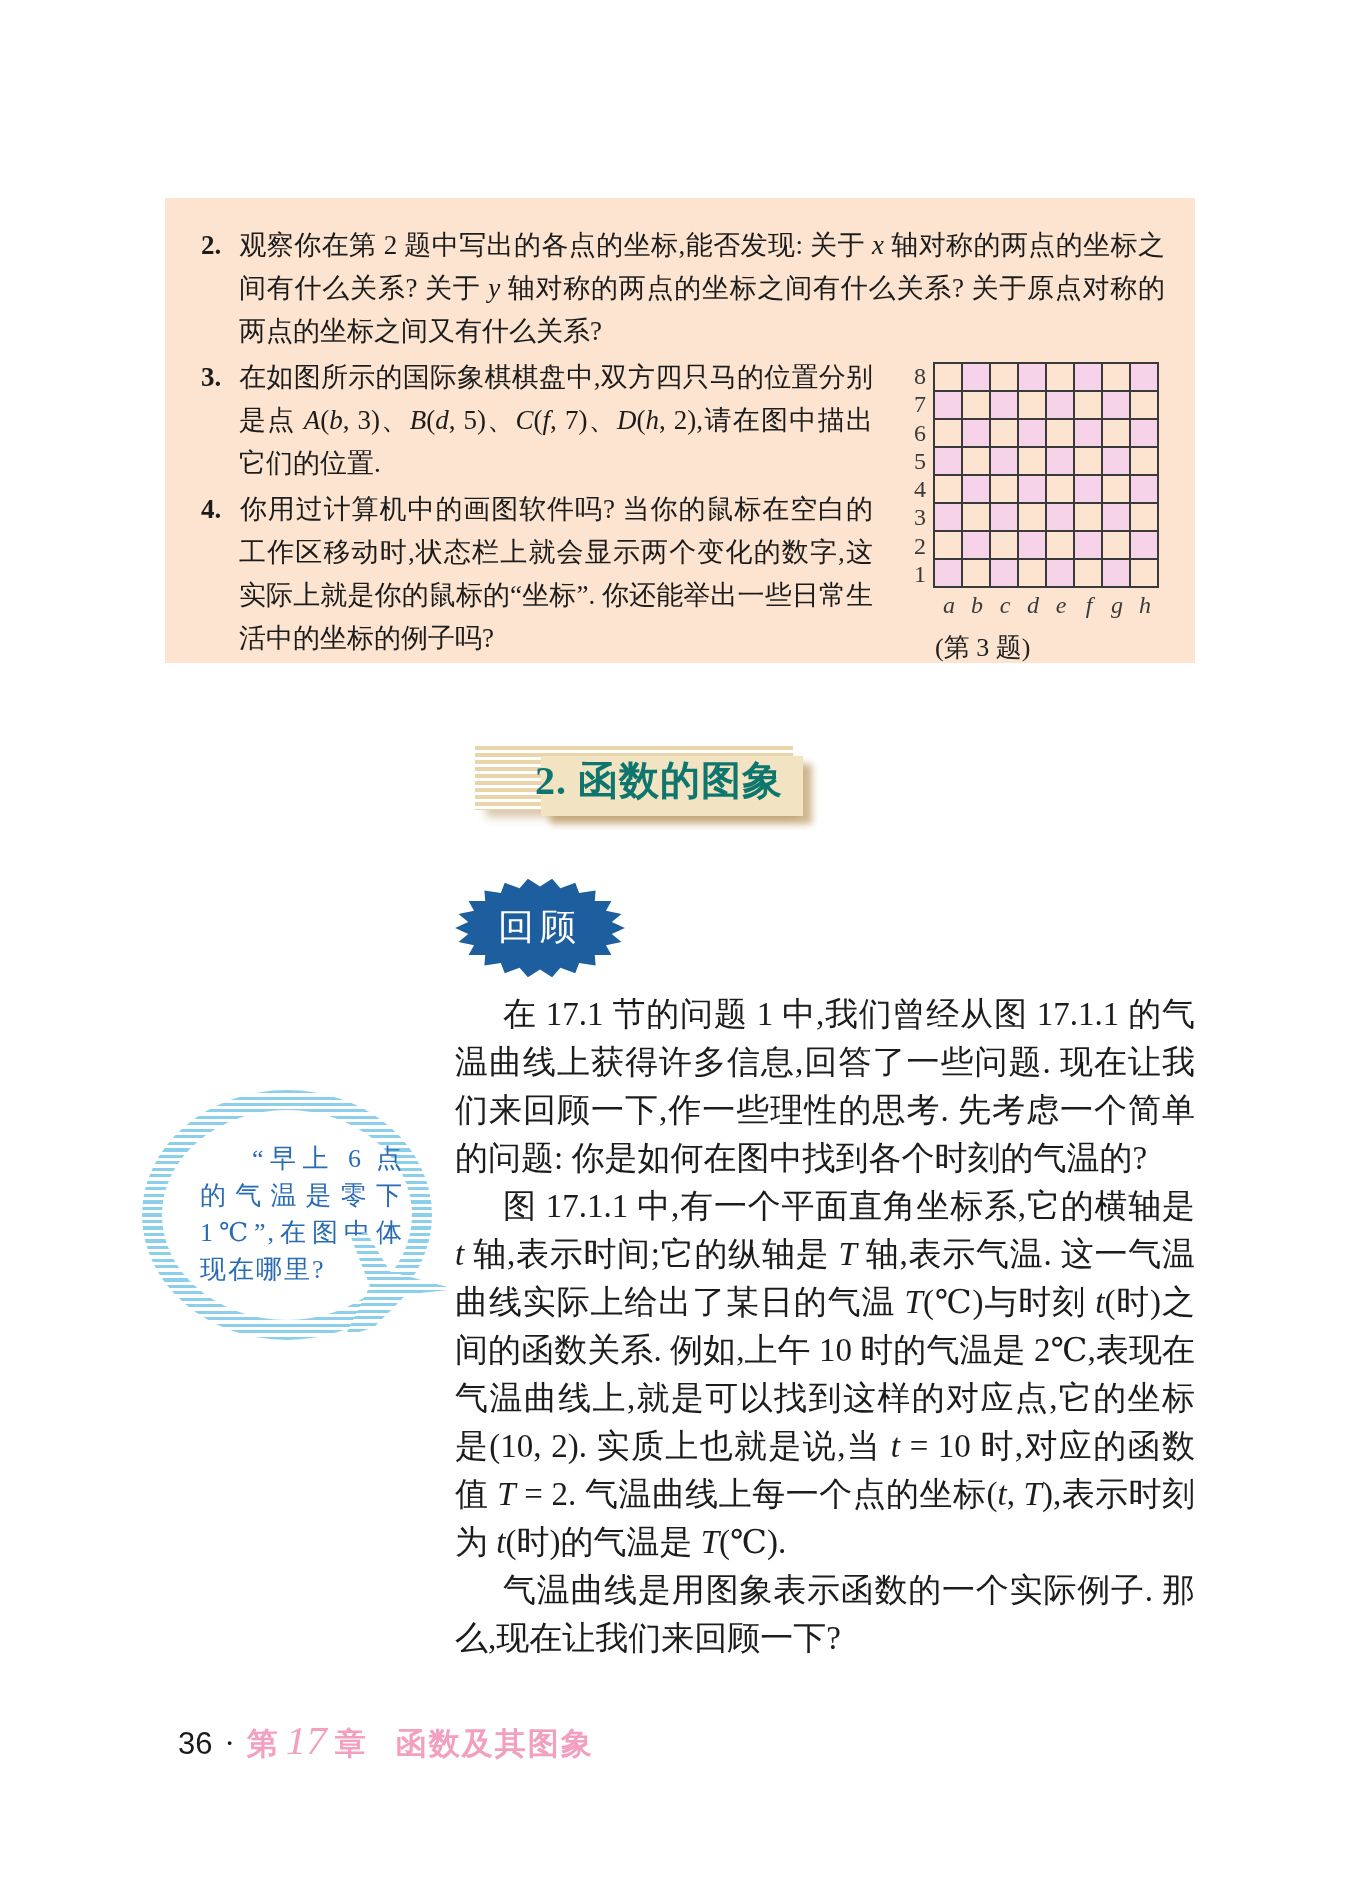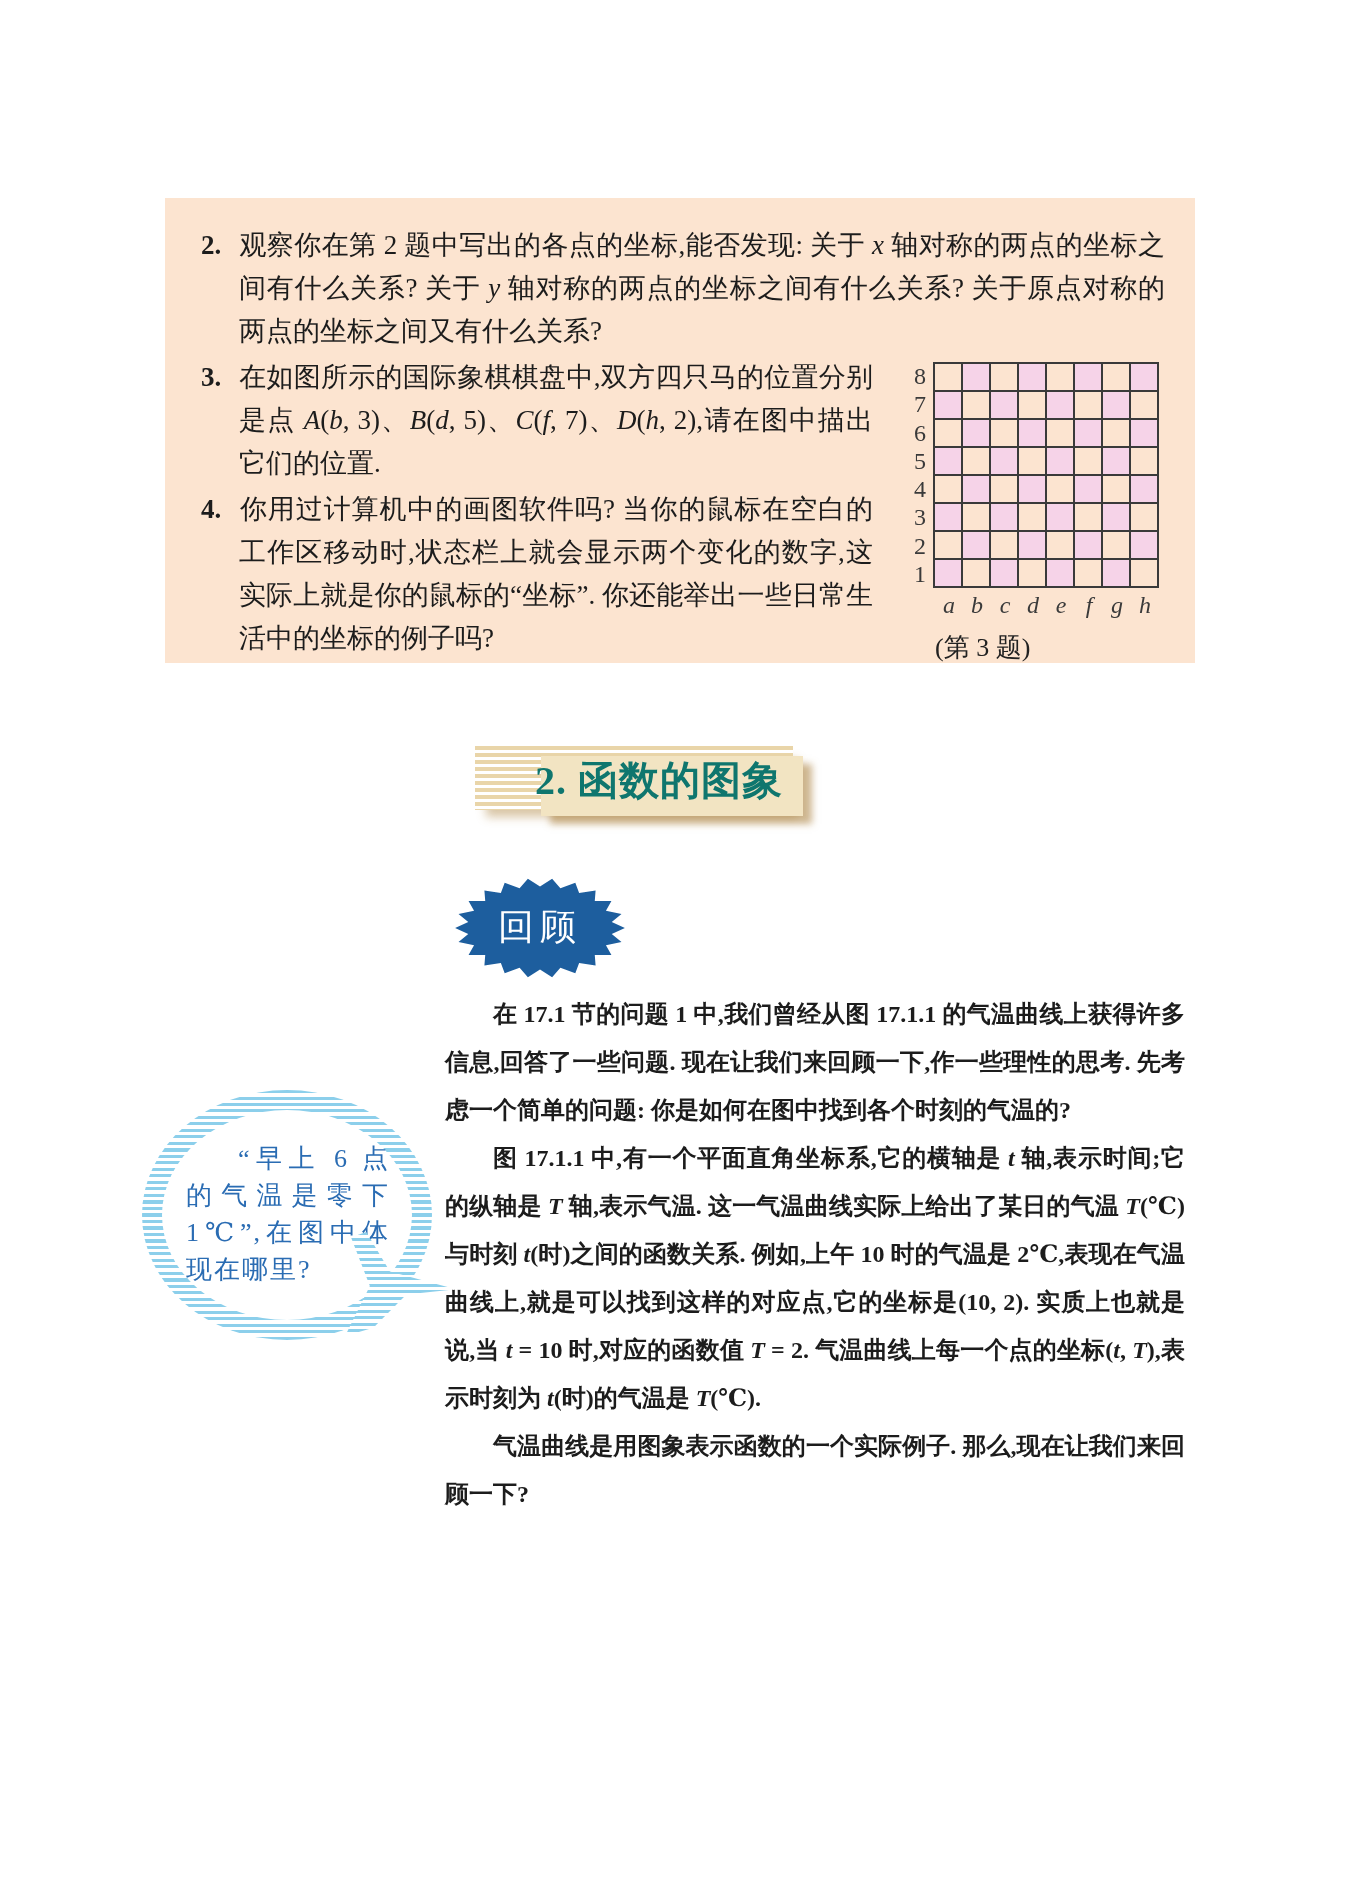--- a/index.html
+++ b/index.html
@@ -40,30 +40,30 @@
     margin:0;text-align:left;font-size:40px;font-weight:bold;color:#0f766e;letter-spacing:1px;}
 
   
   .review-badge{position:absolute;left:452px;top:876px;width:176px;height:104px;}
   .review-badge svg{position:absolute;inset:0;width:100%;height:100%;}
   .badge-label{position:absolute;inset:0;text-align:center;line-height:102px;
     color:#ffffff;font-size:36px;font-weight:normal;letter-spacing:6px;
     font-family:"Liberation Sans","DejaVu Sans",sans-serif;}
 
   
-  .body-text{position:absolute;left:445px;top:990px;width:740px;
-    font-size:24px;line-height:48px;text-align:justify;font-weight:bold;}
+  .body-text{position:absolute;left:455px;top:990px;width:740px;
+    font-size:33px;line-height:48px;text-align:justify;}
   .body-text p{margin:0;text-indent:48px;}
 
   
   .speech-bubble{position:absolute;left:142px;top:1090px;width:290px;height:250px;}
   .bubble-border{position:absolute;inset:0;border-radius:50%;
     background:repeating-linear-gradient(to bottom,var(--bubble-stripe,#8ccfeb) 0 3px,#ffffff 3px 6.5px);}
   .bubble-inner{position:absolute;inset:20px;border-radius:50%;background:#ffffff;}
-  .bubble-text{position:absolute;left:44px;top:50px;width:204px;
+  .bubble-text{position:absolute;left:58px;top:50px;width:204px;
     font-size:26px;line-height:37px;letter-spacing:2px;text-indent:2em;text-align:justify;
     color:var(--bubble-text,#2a6cb3);}
   .bubble-tail{position:absolute;left:338px;top:1232px;width:118px;height:104px;
     background:repeating-linear-gradient(to bottom,var(--bubble-stripe,#8ccfeb) 0 3px,#ffffff 3px 6.5px);
     clip-path:polygon(24% 0,44% 38%,100% 55%,58% 60%,30% 92%,6% 100%,27% 52%,11% 5%);}
 
   
   .footer{position:absolute;left:178px;top:1720px;display:flex;align-items:baseline;gap:12px;}
   .page-number{font-family:"Liberation Sans","DejaVu Sans",sans-serif;font-size:31px;color:#1a1a1a;}
   .footer-dot{font-size:31px;color:#1a1a1a;}
@@ -201,14 +201,24 @@
     <div class="bubble-text">“早上 6 点的气温是零下 1℃”,在图中体现在哪里?</div>
   </div>
   <div class="bubble-tail"></div>
 
   <div class="body-text">
     <p><span>在 17.1 节的问题 1 中,我们曾经从图 17.1.1 的气温曲线上获得许多信息,回答了一些问题. 现在让我们来回顾一下,作一些理性的思考. 先考虑一个简单的问题: 你是如何在图中找到各个时刻的气温的?</span></p>
     <p><span>图 17.1.1 中,有一个平面直角坐标系,它的横轴是 </span><span class="it">t</span><span> 轴,表示时间;它的纵轴是 </span><span class="it">T</span><span> 轴,表示气温. 这一气温曲线实际上给出了某日的气温 </span><span class="it">T</span><span>(℃)与时刻 </span><span class="it">t</span><span>(时)之间的函数关系. 例如,上午 10 时的气温是 2℃,表现在气温曲线上,就是可以找到这样的对应点,它的坐标是(10, 2). 实质上也就是说,当 </span><span class="it">t</span><span> = 10 时,对应的函数值 </span><span class="it">T</span><span> = 2. 气温曲线上每一个点的坐标(</span><span class="it">t</span><span>, </span><span class="it">T</span><span>),表示时刻为 </span><span class="it">t</span><span>(时)的气温是 </span><span class="it">T</span><span>(℃).</span></p>
     <p><span>气温曲线是用图象表示函数的一个实际例子. 那么,现在让我们来回顾一下?</span></p>
   </div>
 
+  <div class="footer">
+    <span class="page-number">36</span>
+    <span class="footer-dot">·</span>
+    <span class="chapter">
+      <span>第</span>
+      <span class="chapter-number">17</span>
+      <span>章</span>
+      <span class="chapter-title">函数及其图象</span>
+    </span>
+  </div>
 
 </div>
 
 </body></html>

